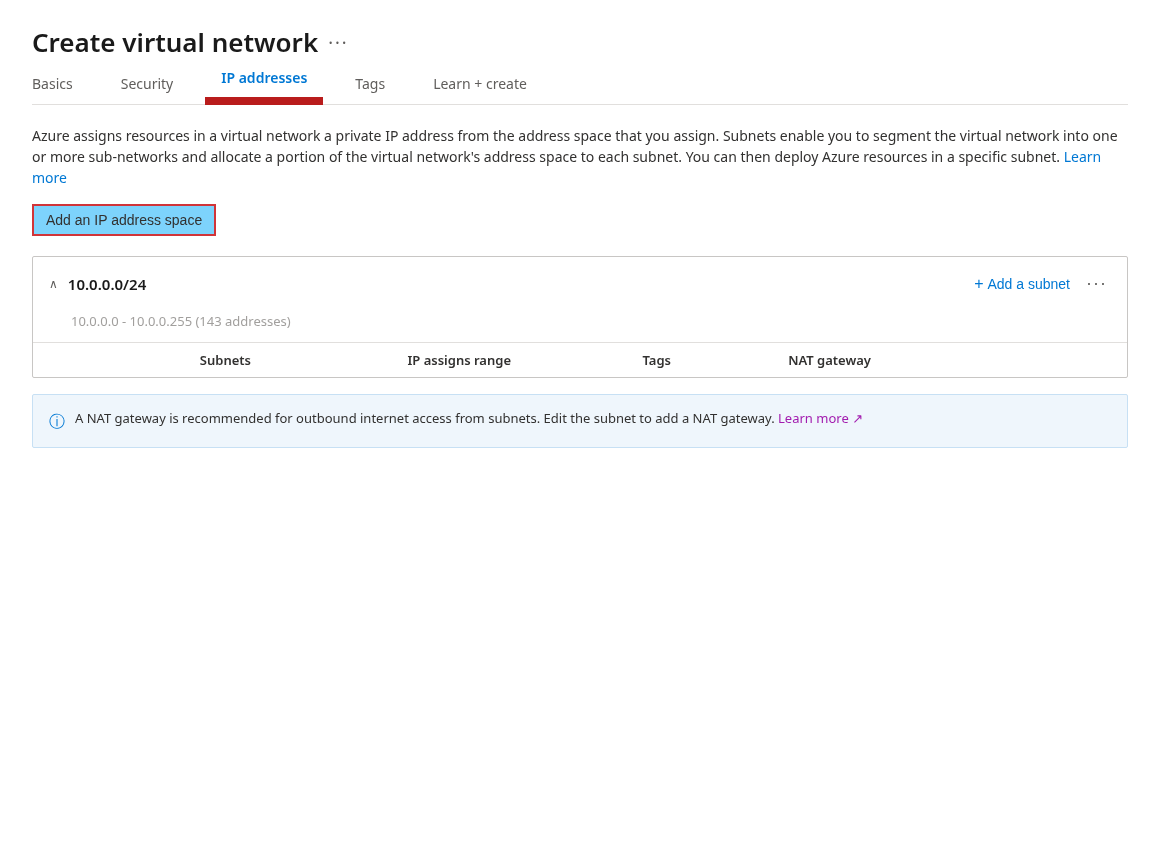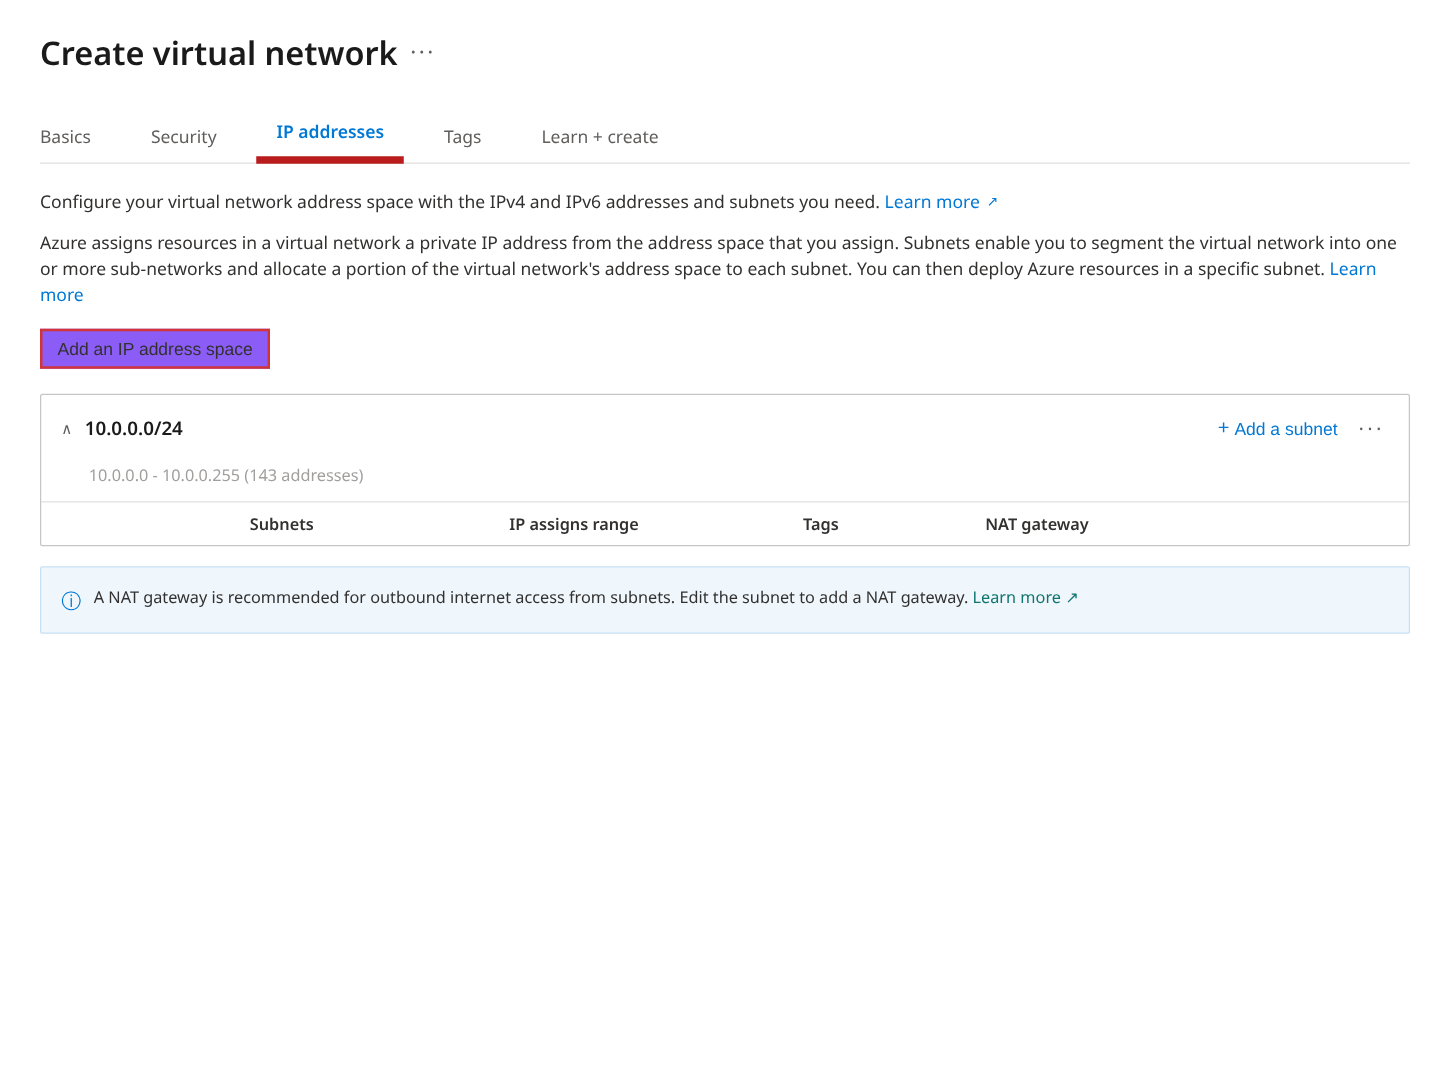--- a/index.html
+++ b/index.html
@@ -9,21 +9,20 @@
       color: #323130;
       background: #fff;
       padding: 24px 32px;
       max-width: 1160px;
     }
 
     .page-title-row {
       display: flex;
       align-items: center;
       gap: 10px;
-      margin-bottom: 28px;
     }
 
     .page-title {
       font-size: 26px;
       font-weight: 600;
       color: #1a1a1a;
     }
 
     .more-icon {
       font-size: 18px;
@@ -50,21 +49,21 @@
       margin-bottom: -1px;
       white-space: nowrap;
     }
 
     .tab:first-child {
       padding-left: 0;
     }
 
     .tab.active {
       color: #0078d4;
-      border-bottom: 6px solid #b91c1c;
+      border-bottom: 8px solid #b91c1c;
       font-weight: 600;
     }
 
     
     .description-block {
       margin-bottom: 16px;
     }
 
     .description-block p {
       font-size: 14px;
@@ -84,21 +83,21 @@
       margin-left: 2px;
       vertical-align: middle;
     }
 
     
     .add-ip-btn {
       display: inline-flex;
       align-items: center;
       padding: 6px 12px;
       border: 1px solid #8a8886;
-      background: #8b5cf6;
+      background: #7dd3fc;
       color: #323130;
       font-size: 14px;
       cursor: pointer;
       margin-bottom: 20px;
       border-color: #d13438;
       border-width: 2px;
     }
 
     
     .ip-space-card {
@@ -204,21 +203,21 @@
       flex-shrink: 0;
     }
 
     .info-text {
       font-size: 13px;
       color: #323130;
       line-height: 1.5;
     }
 
     .info-text a {
-      color: #0f766e;
+      color: #a21caf;
       text-decoration: none;
     }
   </style>
 </head>
 <body>
 
 
 
 
 <div class="page-title-row">
@@ -230,26 +229,20 @@
 <div class="tabs">
   <div class="tab">Basics</div>
   <div class="tab">Security</div>
   <div class="tab active">IP addresses</div>
   <div class="tab">Tags</div>
   <div class="tab">Learn + create</div>
 </div>
 
 
 <div class="description-block">
-  <p>
-    <span>Configure your virtual network address space with the IPv4 and IPv6 addresses and subnets you need.</span>
-    <a class="learn-more-link" href="#">
-      Learn more <span class="external-link-icon">↗</span>
-    </a>
-  </p>
   <p>
     <span>Azure assigns resources in a virtual network a private IP address from the address space that you assign. Subnets enable you to segment the virtual network into one or more sub-networks and allocate a portion of the virtual network's address space to each subnet. You can then deploy Azure resources in a specific subnet.</span>
     <a class="learn-more-link" href="#">
       Learn more
     </a>
   </p>
 </div>
 
 
 <button class="add-ip-btn">Add an IP address space</button>

